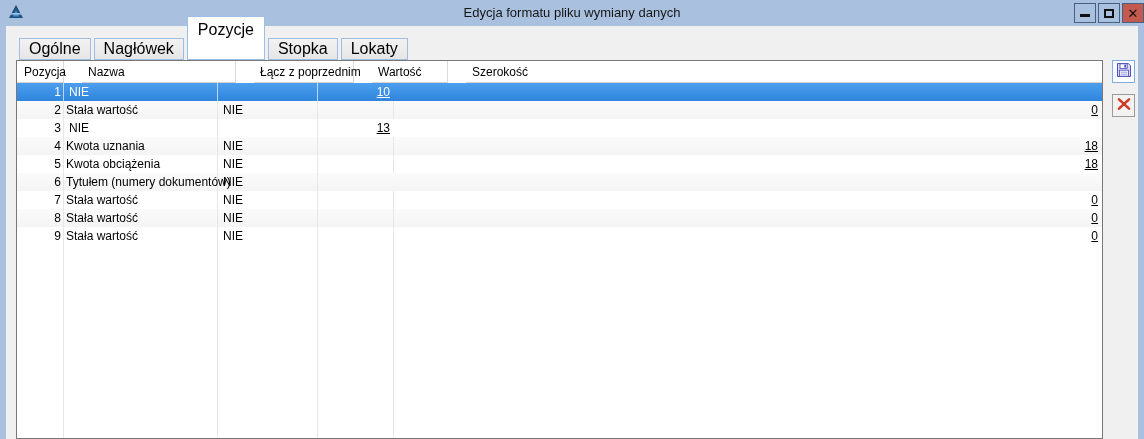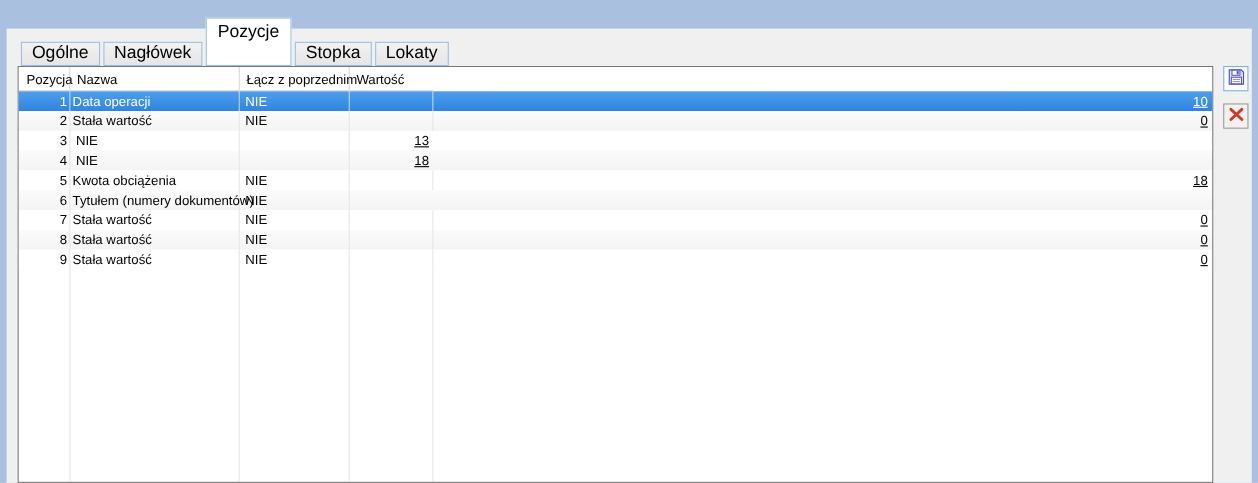--- a/index.html
+++ b/index.html
@@ -36,21 +36,21 @@
          font-size: 16px; color: #000; position: relative; cursor: default; }
   .tab.selected { height: 44px; background: #ffffff; z-index: 2; padding: 0 10px;
                   align-items: flex-start; }
   .tab.selected .tab-label { margin-top: 4px; }
 
   
   .grid-frame { position: absolute; left: 10px; top: 34px; width: 1087px; bottom: 0;
                 background: #ffffff; border: 1px solid #787878;
                 display: flex; flex-direction: column; overflow: hidden; }
   .grid-row { display: grid; grid-template-columns: 47px 154px 100px 76px 1fr; }
-  .header-row { height: 22px; background: #ffffff; }
+  .header-row { height: 22px; background: #ffffff; gap: 18px; }
   .header-cell { display: flex; align-items: center; padding-left: 6px;
                  border-right: 1px solid #d9d9d9; border-bottom: 1px solid #d4d4d4;
                  white-space: nowrap; overflow: visible; font-size: 12px; }
   .header-cell:last-child { border-right: none; }
   .header-cell.h-pozycja { padding-left: 7px; }
 
   .row { height: 18px; background: #ffffff; }
   .row.stripe { background: linear-gradient(#fbfbfb, #f4f4f4); }
   .row.selected { background: linear-gradient(180deg, #4d9eee, #2f85dd); color: #ffffff; }
   .cell { display: flex; align-items: center; border-right: 1px solid #e7e7e7;
@@ -71,20 +71,41 @@
   .side-btn { width: 23px; height: 23px; display: flex; align-items: center; justify-content: center;
               cursor: default; }
   .save-btn { border: 1px solid #7fafe0; background: #fbfdff; margin-bottom: 11px; }
   .delete-btn { border: 1px solid #9a9a9a; background: #f3f2f1; }
 </style>
 </head>
 <body>
 
 <div class="window">
 
+  <div class="titlebar">
+    <span class="app-icon">
+      <svg width="16" height="16" viewBox="0 0 16 16">
+        <polygon points="8,1 15,14 1,14" fill="#1c4f7c"></polygon>
+        <polygon points="8,6 11.5,12.5 4.5,12.5" fill="#3f8fcc"></polygon>
+        <rect x="3" y="9" width="10" height="1.6" fill="#a9c1df"></rect>
+      </svg>
+    </span>
+    <div class="title">Edycja formatu pliku wymiany danych</div>
+    <div class="win-controls">
+      <div class="win-btn">
+        <span class="glyph-min"></span>
+      </div>
+      <div class="win-btn">
+        <span class="glyph-max"></span>
+      </div>
+      <div class="win-btn close">
+        <span class="glyph-close">✕</span>
+      </div>
+    </div>
+  </div>
 
   <div class="body">
 
     <div class="tabstrip">
       <div class="tab">
         <span class="tab-label">Ogólne</span>
       </div>
       <div class="tab">
         <span class="tab-label">Nagłówek</span>
       </div>
@@ -98,26 +119,26 @@
         <span class="tab-label">Lokaty</span>
       </div>
     </div>
 
     <div class="grid-frame">
       <div class="grid-row header-row">
         <div class="header-cell h-pozycja">Pozycja</div>
         <div class="header-cell">Nazwa</div>
         <div class="header-cell">Łącz z poprzednim</div>
         <div class="header-cell">Wartość</div>
+        <div class="header-cell">Szerokość</div>
       </div>
 
       <div id="grid-rows">
   <div class="grid-row row selected">
     <div class="cell c-poz">1</div>
-    <div class="cell c-naz">Data operacji</div>
     <div class="cell c-lacz">NIE</div>
     <div class="cell c-wart"></div>
     <div class="cell c-szer">10</div>
   </div>
 
   <div class="grid-row row stripe">
     <div class="cell c-poz">2</div>
     <div class="cell c-naz">Stała wartość</div>
     <div class="cell c-lacz">NIE</div>
     <div class="cell c-wart"></div>
@@ -126,20 +147,21 @@
 
   <div class="grid-row row">
     <div class="cell c-poz">3</div>
     <div class="cell c-lacz">NIE</div>
     <div class="cell c-wart"></div>
     <div class="cell c-szer">13</div>
   </div>
 
   <div class="grid-row row stripe">
     <div class="cell c-poz">4</div>
+    <div class="cell c-naz">Kwota uznania</div>
     <div class="cell c-lacz">NIE</div>
     <div class="cell c-wart"></div>
     <div class="cell c-szer">18</div>
   </div>
 
   <div class="grid-row row">
     <div class="cell c-poz">5</div>
     <div class="cell c-naz">Kwota obciążenia</div>
     <div class="cell c-lacz">NIE</div>
     <div class="cell c-wart"></div>

